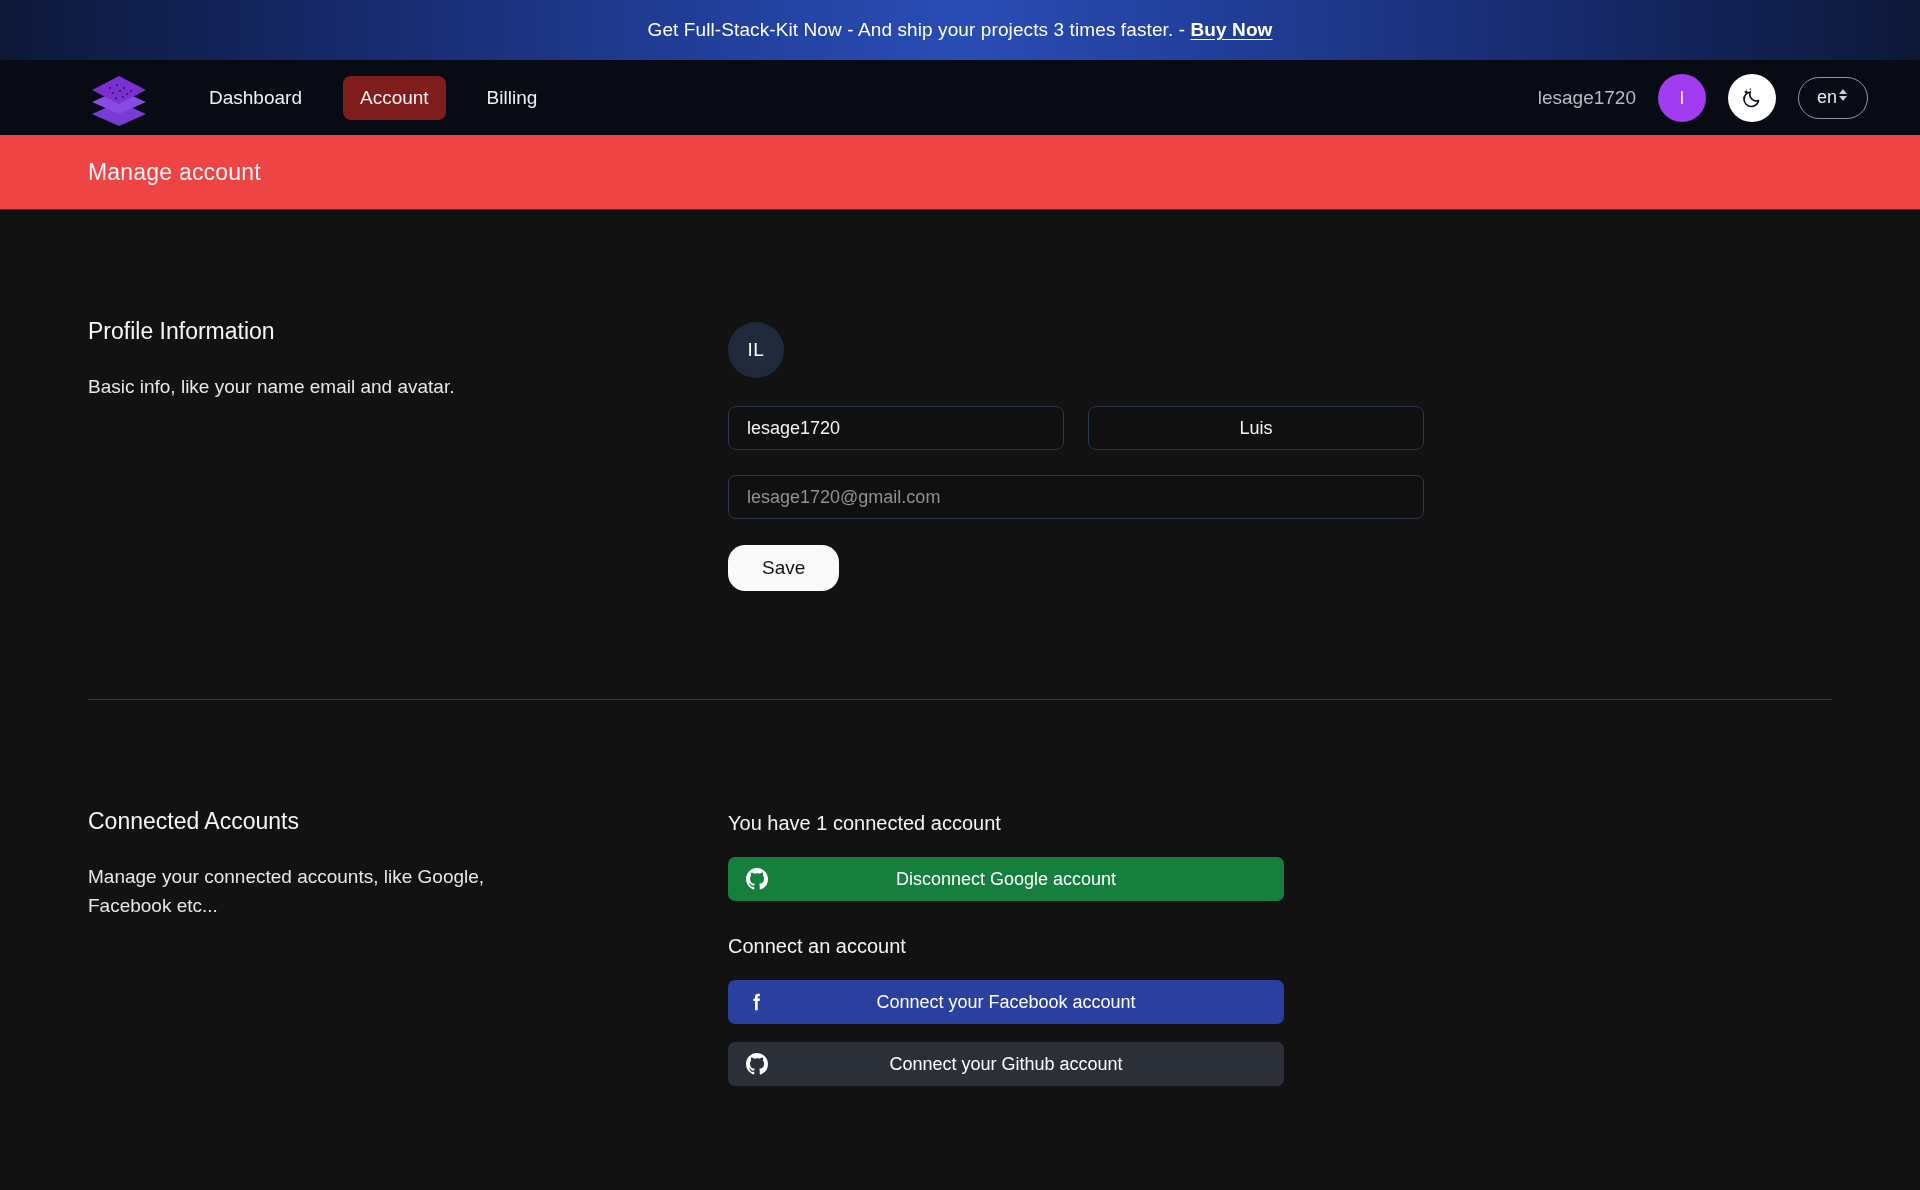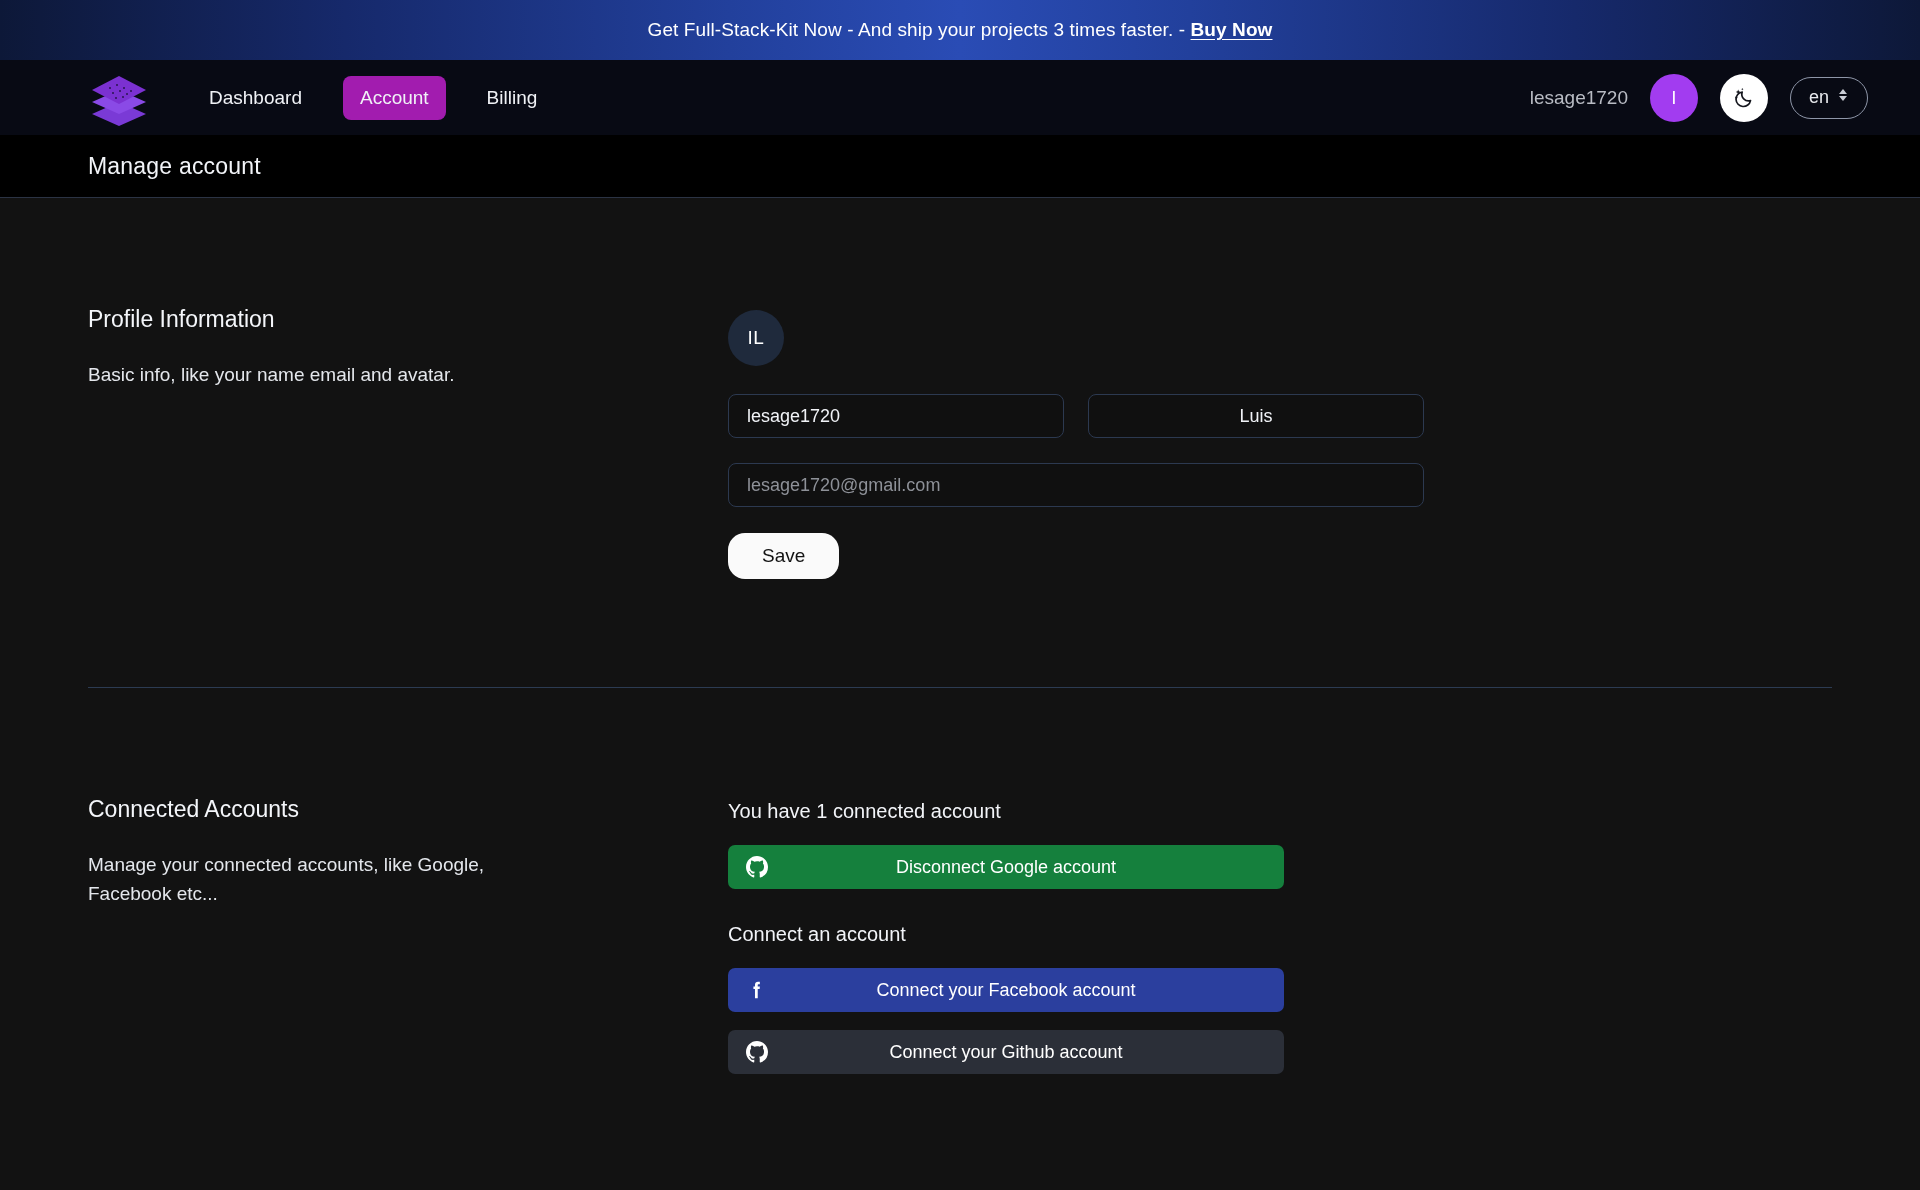--- a/index.html
+++ b/index.html
@@ -54,21 +54,21 @@
 
   .nav-links { display: flex; align-items: center; gap: 24px; margin-left: 42px; }
   .nav-link {
     font-size: 19px;
     color: #f0f2f6;
     padding: 11px 17px;
     border-radius: 8px;
     cursor: pointer;
     white-space: nowrap;
   }
-  .nav-link.active { background: #a21caf; }
+  .nav-link.active { background: #7f1d1d; }
 
   .nav-right {
     margin-left: auto;
     display: flex;
     align-items: center;
     gap: 22px;
   }
   .username { font-size: 19px; color: #b9bcc4; }
 
   .avatar-nav {
@@ -81,29 +81,29 @@
     width: 48px; height: 48px; border-radius: 50%;
     background: #ffffff;
     display: flex; align-items: center; justify-content: center;
     cursor: pointer;
   }
   .lang-select {
     height: 42px;
     padding: 0 18px;
     border: 1px solid #8e96a8;
     border-radius: 21px;
-    display: flex; align-items: center; gap: 8px;
+    display: flex; align-items: center; gap: 0;
     color: #e8eaee; font-size: 18px; cursor: pointer;
     background: transparent;
   }
 
   
   .page-header {
-    height: 63px;
-    background: #000000;
+    height: 75px;
+    background: #ef4444;
     border-bottom: 1px solid #2b3344;
     display: flex;
     align-items: center;
     padding-left: 88px;
   }
   .page-title { font-size: 23px; color: #f2f4f8; letter-spacing: 0.2px; }
 
   
   .content { padding: 0 88px; background: #121212; }
 

